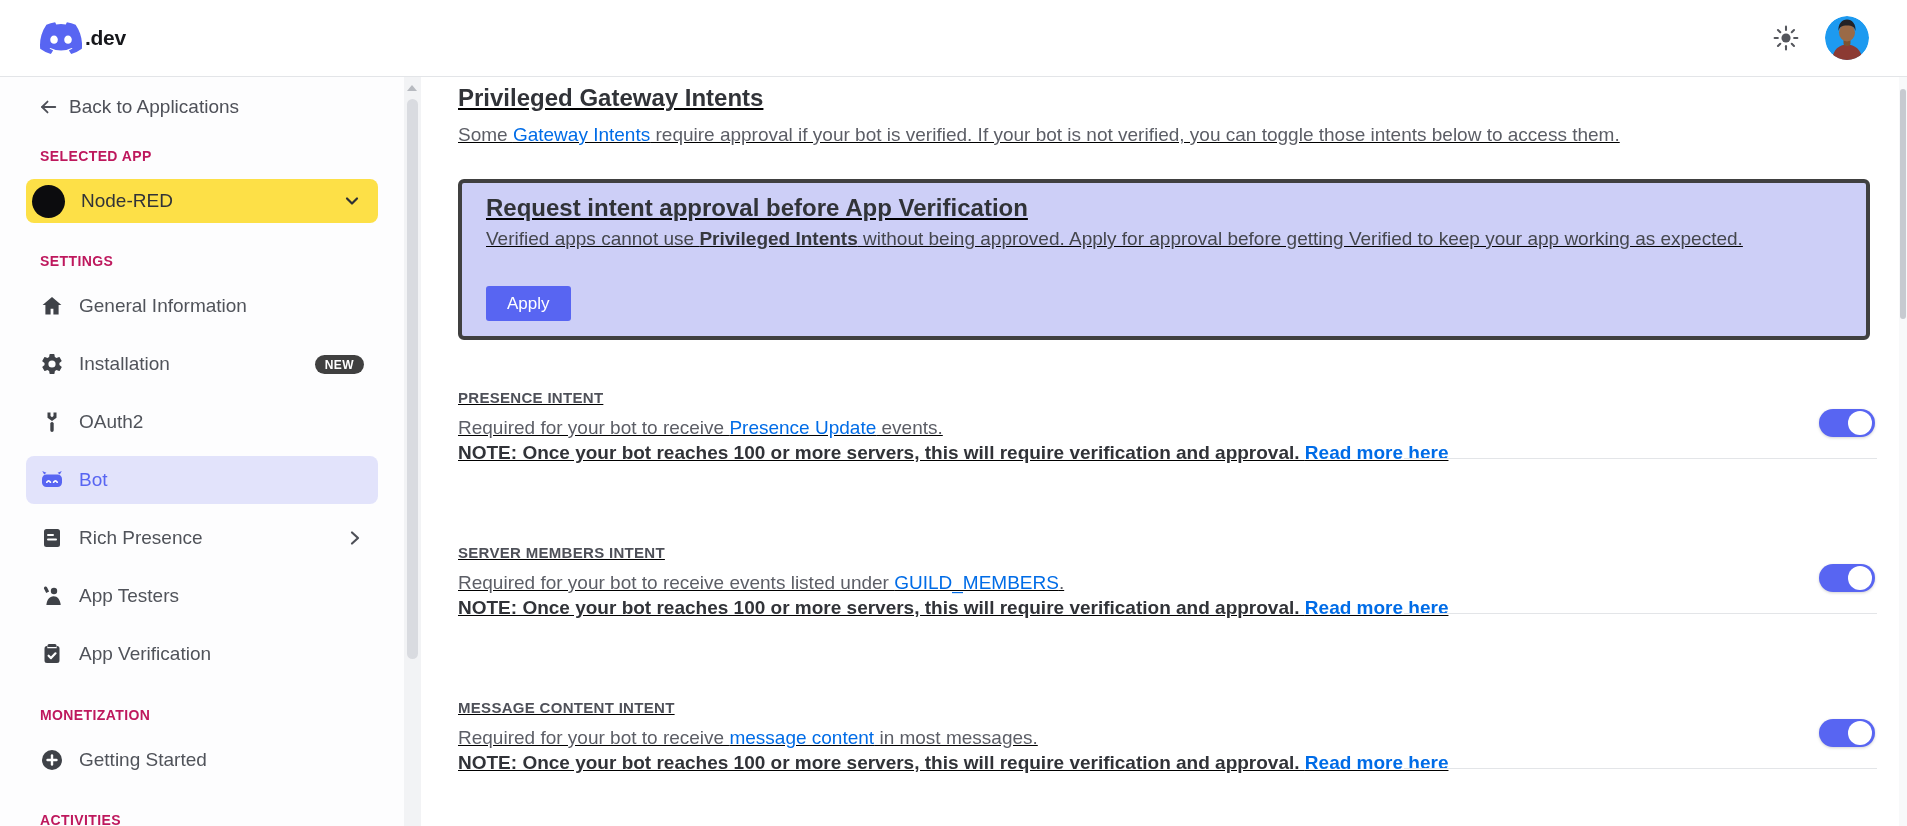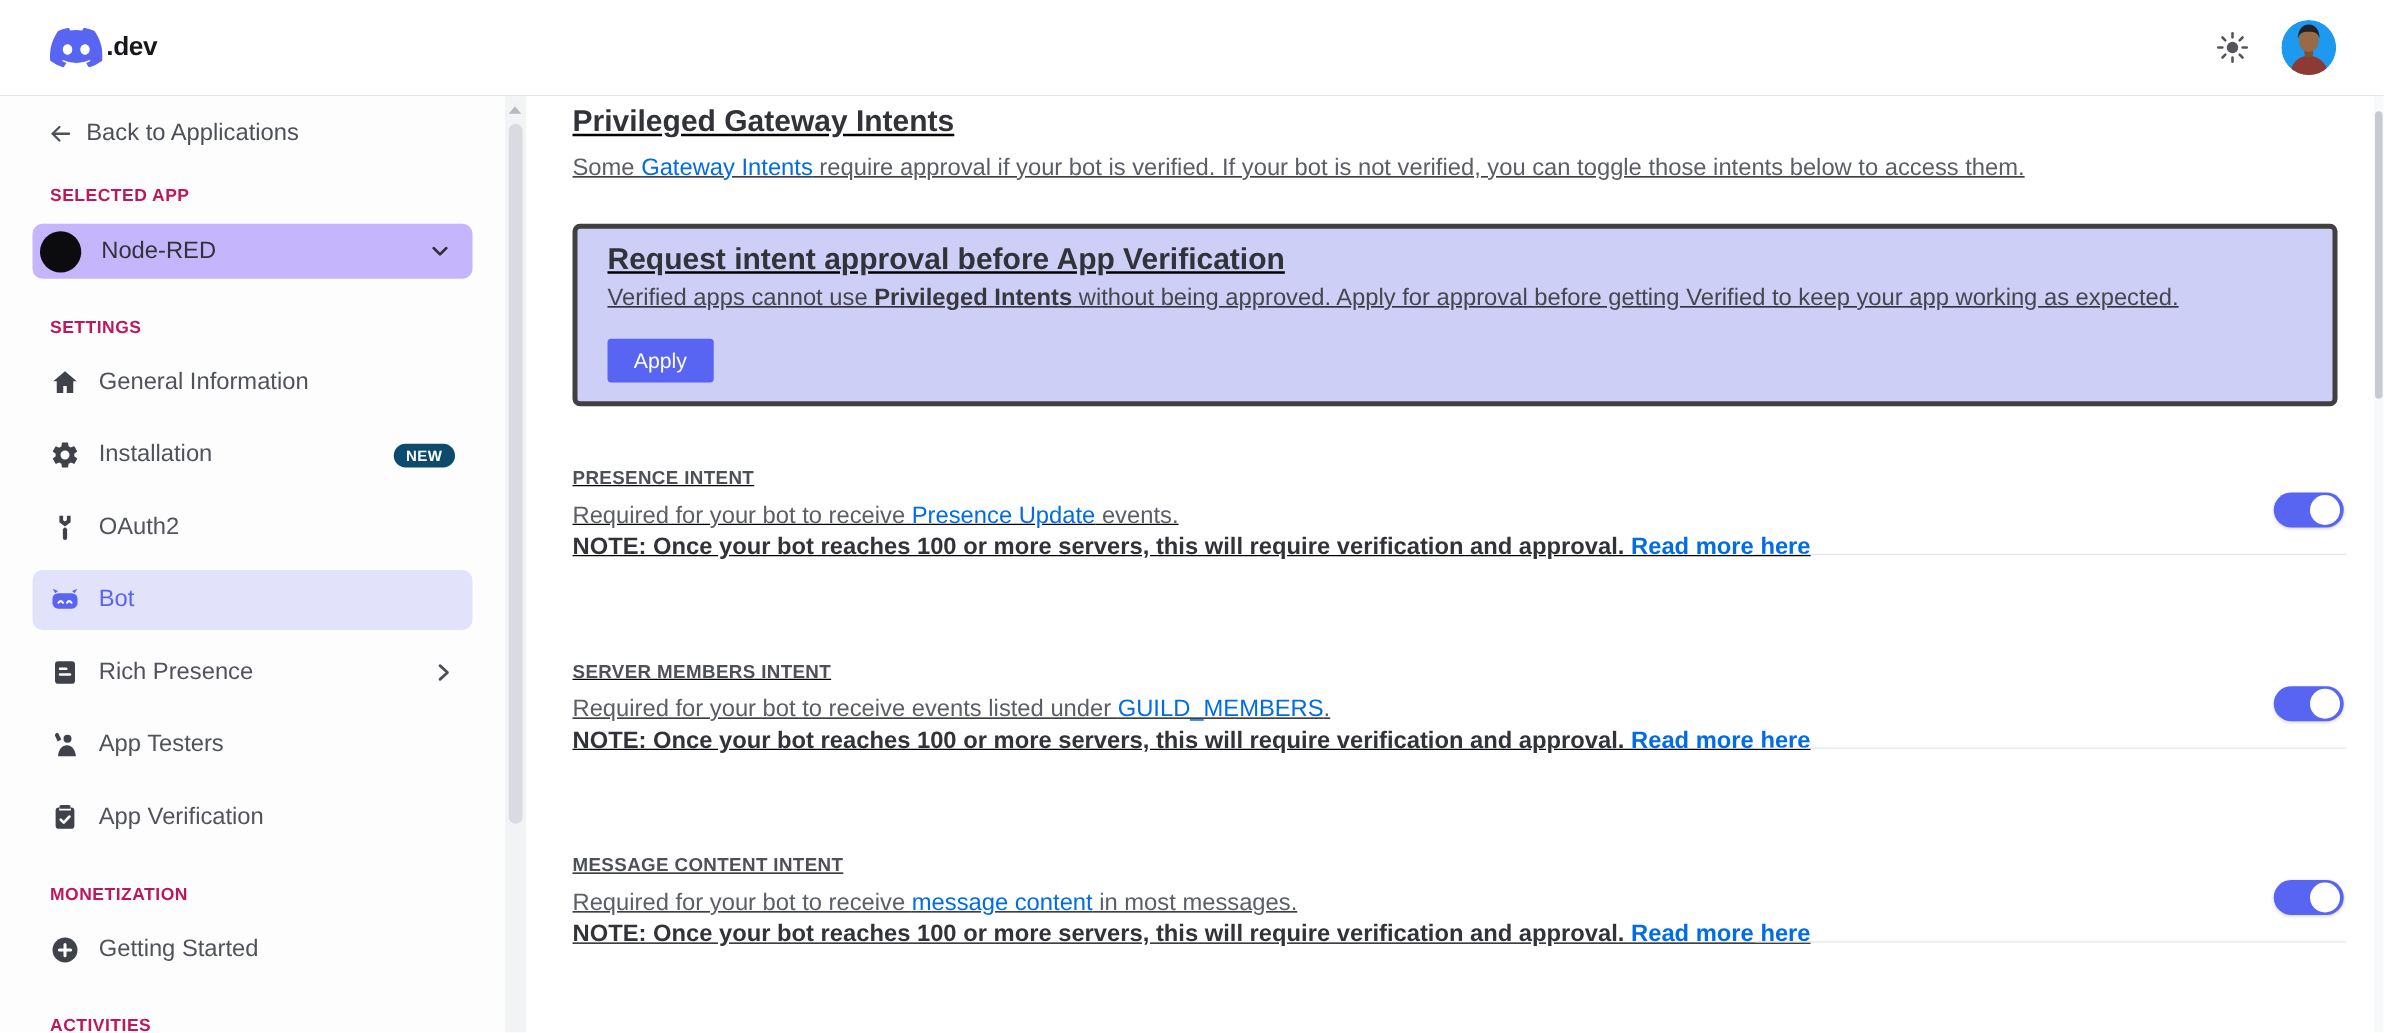--- a/index.html
+++ b/index.html
@@ -20,32 +20,32 @@
   
   .shell { display: flex; height: 749px; position: relative; }
 
   
   aside { width: 404px; padding-top: 18px; background: #fdfdfe; flex: none; }
   .back { margin-left: 38px; height: 24px; display: flex; align-items: center; gap: 11px;
     color: #4e5058; font-size: 19px; cursor: pointer; }
   .back svg { width: 20px; height: 20px; }
   .kicker { margin: 29px 0 0 40px; font-size: 14px; font-weight: 700; color: #be185d;
     letter-spacing: 0.4px; height: 17px; }
-  .app-select { margin: 14px 26px 0; height: 44px; background: #c4b5fd; border-radius: 8px;
+  .app-select { margin: 14px 26px 0; height: 44px; background: #fde047; border-radius: 8px;
     display: flex; align-items: center; padding: 0 16px 0 6px; gap: 16px; cursor: pointer; }
   .app-avatar { width: 33px; height: 33px; border-radius: 50%; background: #0c0c0e; flex: none; }
   .app-name { font-size: 19px; color: #313338; }
   .app-select .chev { margin-left: auto; display: inline-flex; }
   .kicker.settings { margin-top: 30px; }
   .nav-item { margin: 10px 26px 0; height: 48px; border-radius: 8px; display: flex;
     align-items: center; padding: 0 14px; gap: 15px; font-size: 19px; color: #50535a; cursor: pointer; }
   .nav-item:first-child { margin-top: 12px; }
   .nav-item svg.ni { width: 24px; height: 24px; flex: none; }
   .nav-item.selected { background: #e2e3fb; color: #5865f2; }
-  .badge { margin-left: auto; background: #0c4a6e; color: #fff; font-size: 12px; font-weight: 700;
+  .badge { margin-left: auto; background: #404040; color: #fff; font-size: 12px; font-weight: 700;
     letter-spacing: 0.4px; border-radius: 11px; padding: 4px 10px 3px; line-height: 1; }
   .nav-item .chev-r { margin-left: auto; display: inline-flex; }
   .kicker.mono { margin-top: 29px; }
   .kicker.act { margin-top: 28px; }
   .gs-item { margin-top: 12px; }
 
   
   .inner-scrollbar { width: 17px; flex: none; background: #f2f3f5; position: relative; cursor: pointer; }
   .sb-arrow { position: absolute; top: 8px; left: 3px; width: 0; height: 0;
     border-left: 5.5px solid transparent; border-right: 5.5px solid transparent;
@@ -58,21 +58,21 @@
   h1 { font-size: 24px; font-weight: 600; color: #313338; line-height: 30px; }
   .intro { margin-top: 9px; font-size: 19px; line-height: 26px; color: #5c5e66; }
   a.lnk { color: #006ce7; text-decoration: none; cursor: pointer; }
   a.lnk.bold { font-weight: 700; }
 
   .callout { margin-top: 31px; background: #cdcff7; border: 4px solid #404040; border-radius: 6px;
     padding: 10px 24px 15px; }
   .callout h2 { font-size: 24px; font-weight: 600; color: #313338; line-height: 30px; }
   .callout p { margin-top: 3px; font-size: 19px; line-height: 26px; color: #45474e; }
   .callout p strong { color: #36383e; }
-  .apply-btn { margin-top: 19px; display: inline-block; background: #5865f2; color: #fff;
+  .apply-btn { margin-top: 34px; display: inline-block; background: #5865f2; color: #fff;
     border: none; border-radius: 3px; height: 35px; padding: 0 21px; font-size: 17px;
     font-weight: 500; font-family: inherit; cursor: pointer; }
 
   .intent { position: relative; height: 155px; padding-top: 7px; margin-top: 0; }
   .intent.first { margin-top: 42px; }
   .intent-label { font-size: 15px; font-weight: 700; color: #4e5058; letter-spacing: 0.3px;
     line-height: 17px; }
   .intent .desc { margin-top: 9px; font-size: 19px; line-height: 25px; color: #5c5e66; }
   .intent .note { margin-top: 0; font-size: 19px; line-height: 25px; font-weight: 700; color: #313338; }
   .toggle { position: absolute; top: 27px; right: -5px; width: 56px; height: 28px;

